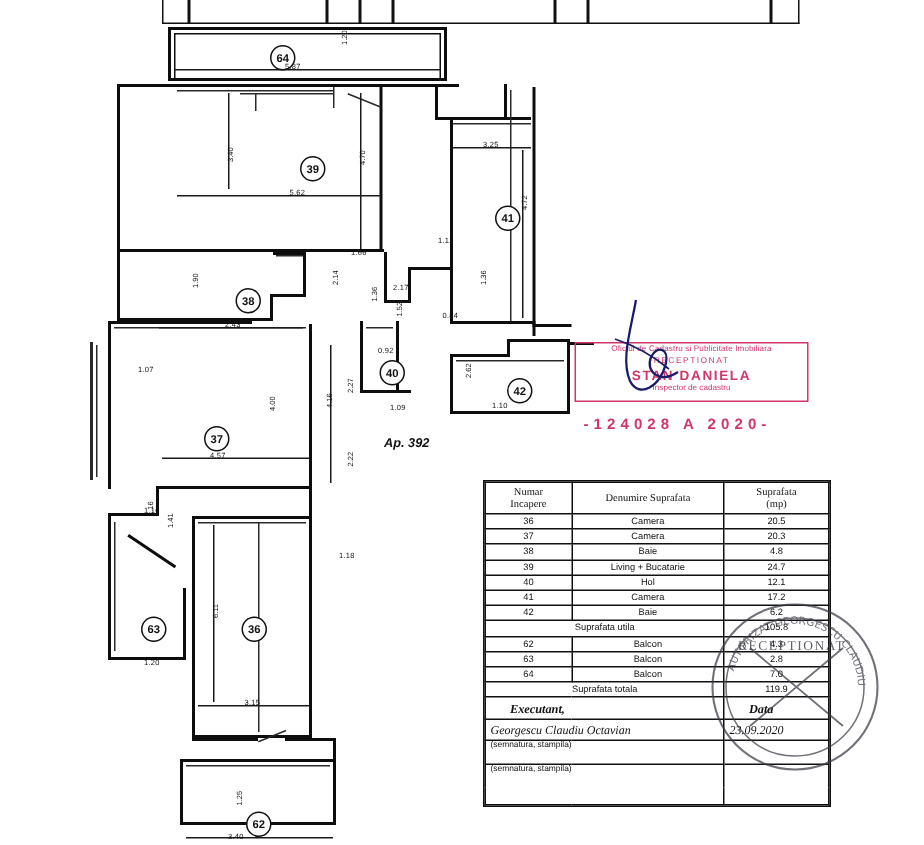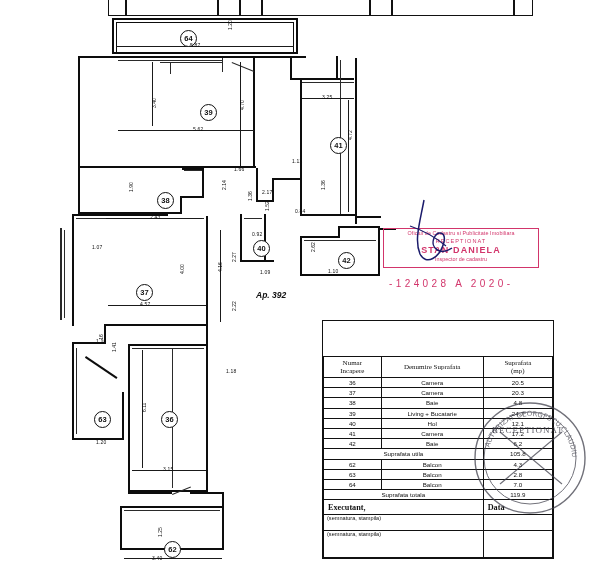--- a/index.html
+++ b/index.html
@@ -26,51 +26,51 @@
         font-size:8.5px;font-weight:bold;font-style:italic;color:#111;}
 
   
   .topstrip{position:absolute;left:108px;top:0;width:425px;height:16px;}
   .topstrip .c{position:absolute;top:0;height:16px;border:1px solid #111;
         border-top:none;box-sizing:border-box;background:#fff;}
 
   
   .tbl{position:absolute;left:322px;top:320px;width:232px;
        border:1.4px solid #111;box-sizing:border-box;background:#fff;}
-  .tbl table{border-collapse:collapse;width:100%;margin-top:35px;}
+  .tbl table{border-collapse:collapse;width:100%;}
   .tbl td,.tbl th{border:.8px solid #111;
        font-family:"Liberation Sans",sans-serif;font-size:6.2px;
        text-align:center;padding:0;height:9.2px;color:#111;font-weight:normal;}
   .tbl th{font-family:"Liberation Serif",serif;font-size:7px;height:20px;line-height:1.18;}
   .col1{width:58px;}
   .col2{width:104px;}
   .col3{width:70px;}
   .span2{font-family:"Liberation Serif",serif;font-size:7px;}
-  .sigrow td{height:14px;text-align:left;padding-left:4px;
-       font-family:"Liberation Serif",serif;
+  .sigrow td{height:14px;text-align:left;padding-left:16px;
+       font-family:"Liberation Serif",serif;font-style:italic;
        font-size:8.2px;font-weight:bold;}
   .namerow td{height:13px;text-align:left;padding-left:3px;
        font-family:"Liberation Serif",serif;font-style:italic;font-size:8px;}
   .notarow td{height:15px;text-align:left;padding-left:3px;
        font-family:"Liberation Sans",sans-serif;font-size:5.6px;
        vertical-align:top;border-bottom:none;}
   .blankrow td{height:11px;border-top:none;}
 
   
   .redstamp{position:absolute;left:383px;top:228px;width:156px;height:40px;
        border:1.1px solid #d2356b;box-sizing:border-box;
        color:#d2356b;text-align:center;
        font-family:"Liberation Sans",sans-serif;}
   .redstamp .l1{font-size:5.4px;margin-top:1px;letter-spacing:.1px;}
   .redstamp .l2{font-size:5.6px;margin-top:2px;letter-spacing:1px;}
   .redstamp .l3{font-size:9px;font-weight:bold;letter-spacing:1.1px;margin-top:1px;}
   .redstamp .l4{font-size:5.4px;margin-top:1px;}
   .redcode{position:absolute;left:389px;top:278px;color:#d2356b;
        font-family:"Liberation Sans",sans-serif;font-size:10px;
-       letter-spacing:3.4px;font-weight:normal;}
+       letter-spacing:3.4px;font-weight:bold;}
 
   
   .circstamp{position:absolute;left:470px;top:398px;width:120px;height:120px;
        opacity:.72;}
   .certtext{position:absolute;left:492px;top:425px;
        font-family:"Liberation Serif",serif;font-size:9px;
        letter-spacing:1px;color:#3a3a46;opacity:.8;}
 </style>
 </head>
 <body>
@@ -318,20 +318,24 @@
             <td>7.0</td>
           </tr>
           <tr>
             <td colspan="2" class="span2">Suprafata totala</td>
             <td>119.9</td>
           </tr>
           <tr class="sigrow">
             <td colspan="2">Executant,</td>
             <td>Data</td>
           </tr>
+          <tr class="namerow">
+            <td colspan="2">Georgescu Claudiu Octavian</td>
+            <td>23.09.2020</td>
+          </tr>
           <tr class="notarow">
             <td colspan="2">(semnatura, stampila)</td>
             <td></td>
           </tr>
           <tr class="notarow">
             <td colspan="2">(semnatura, stampila)</td>
             <td></td>
           </tr>
           <tr class="blankrow">
             <td colspan="2"></td>

